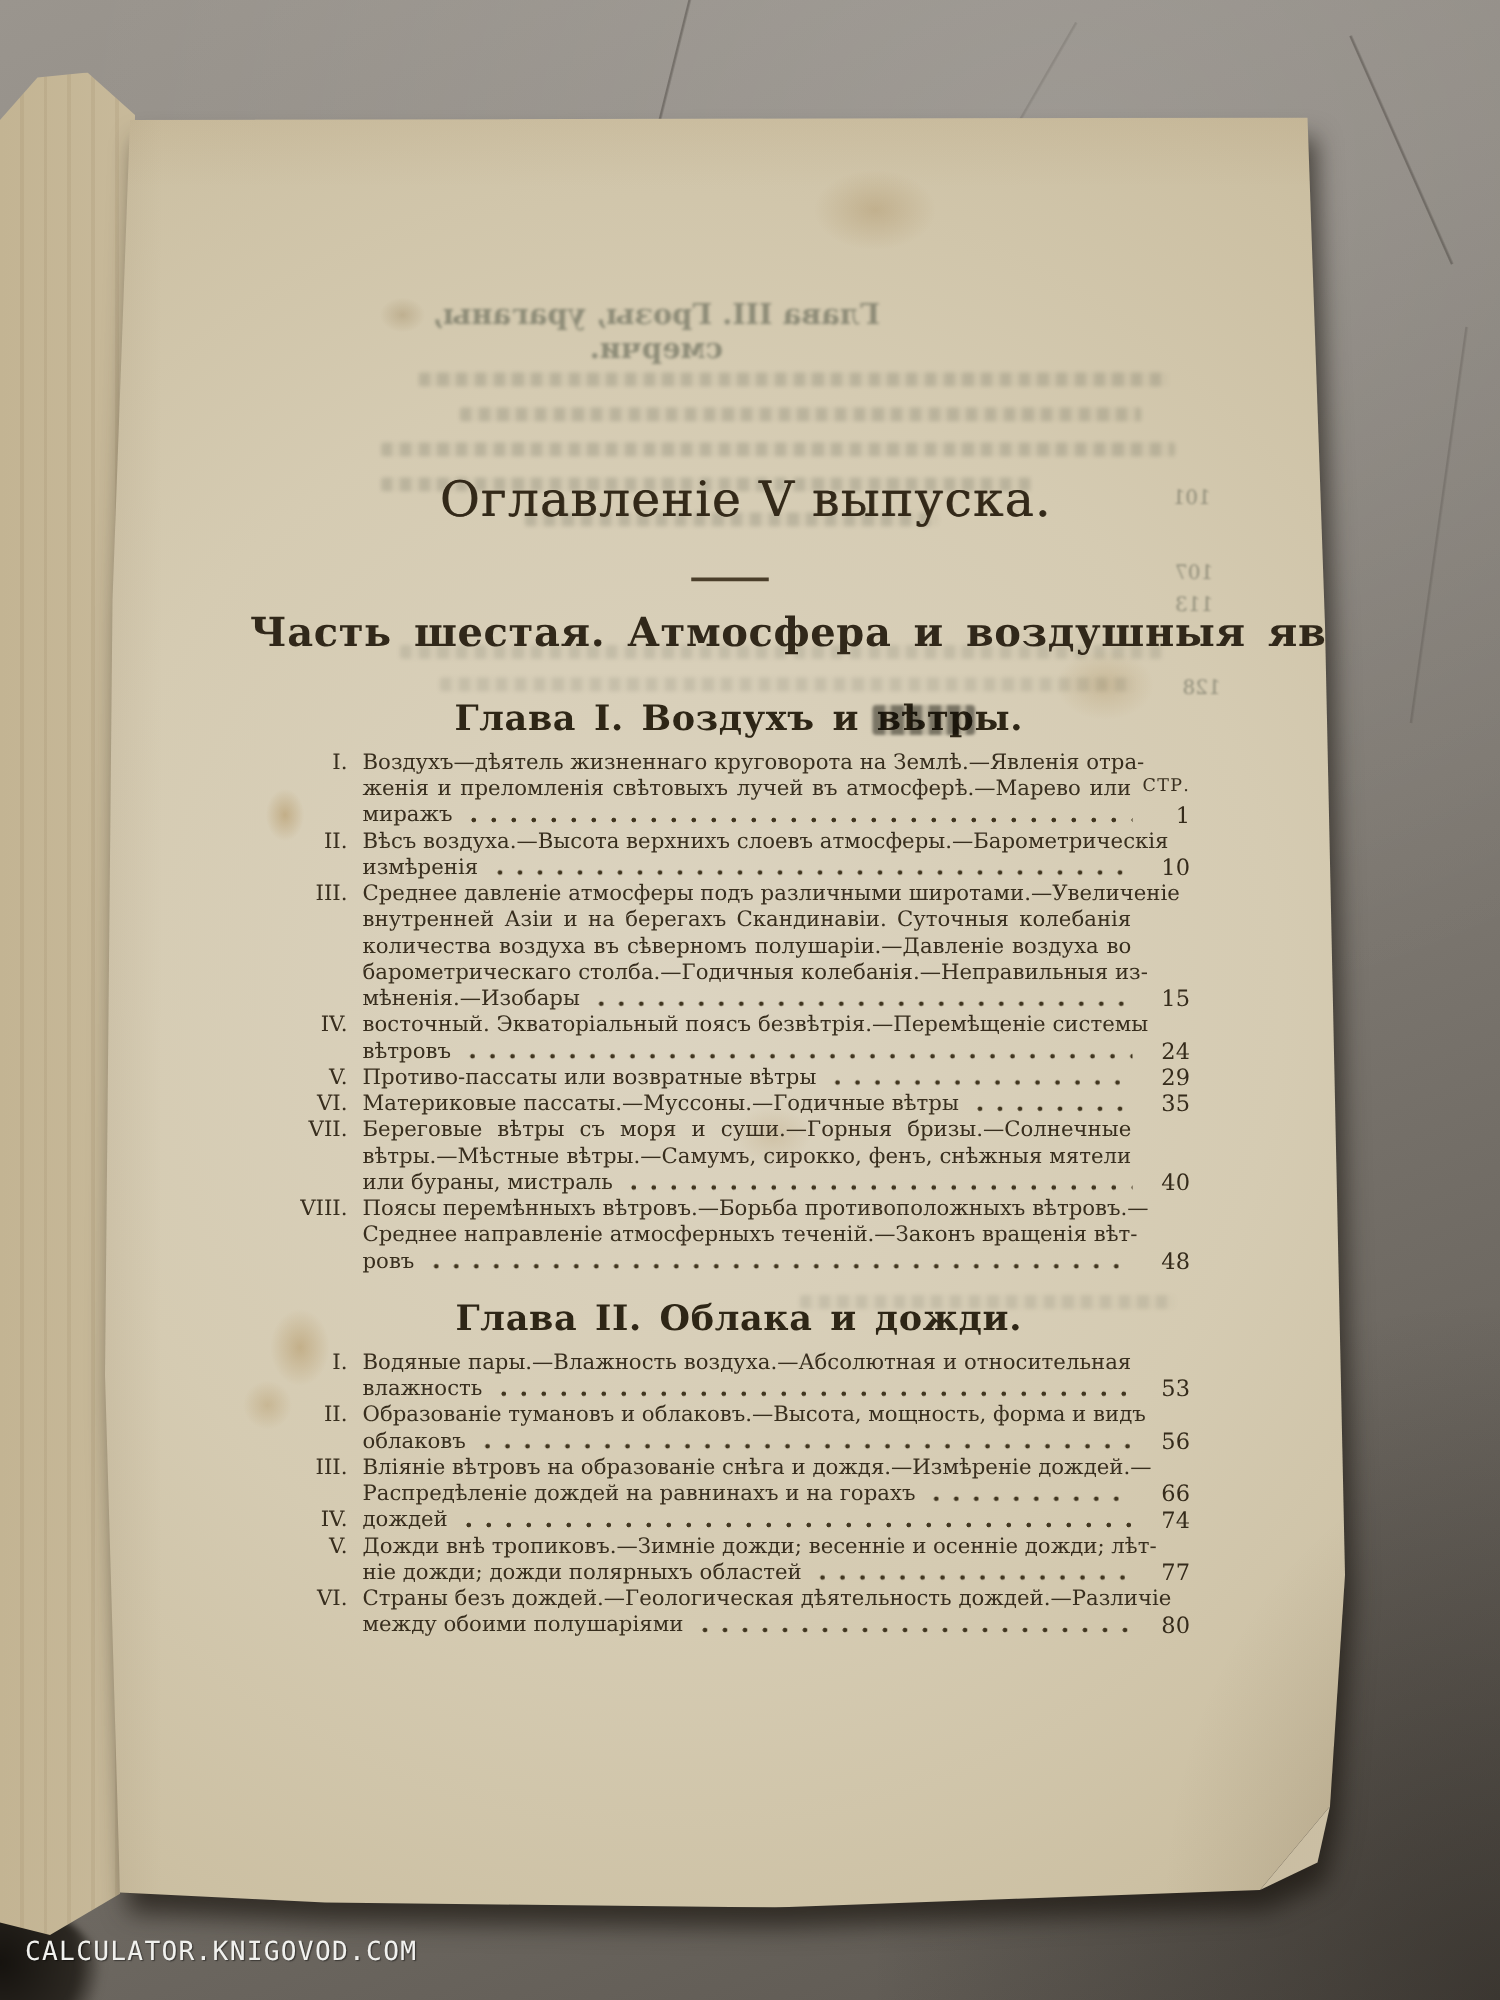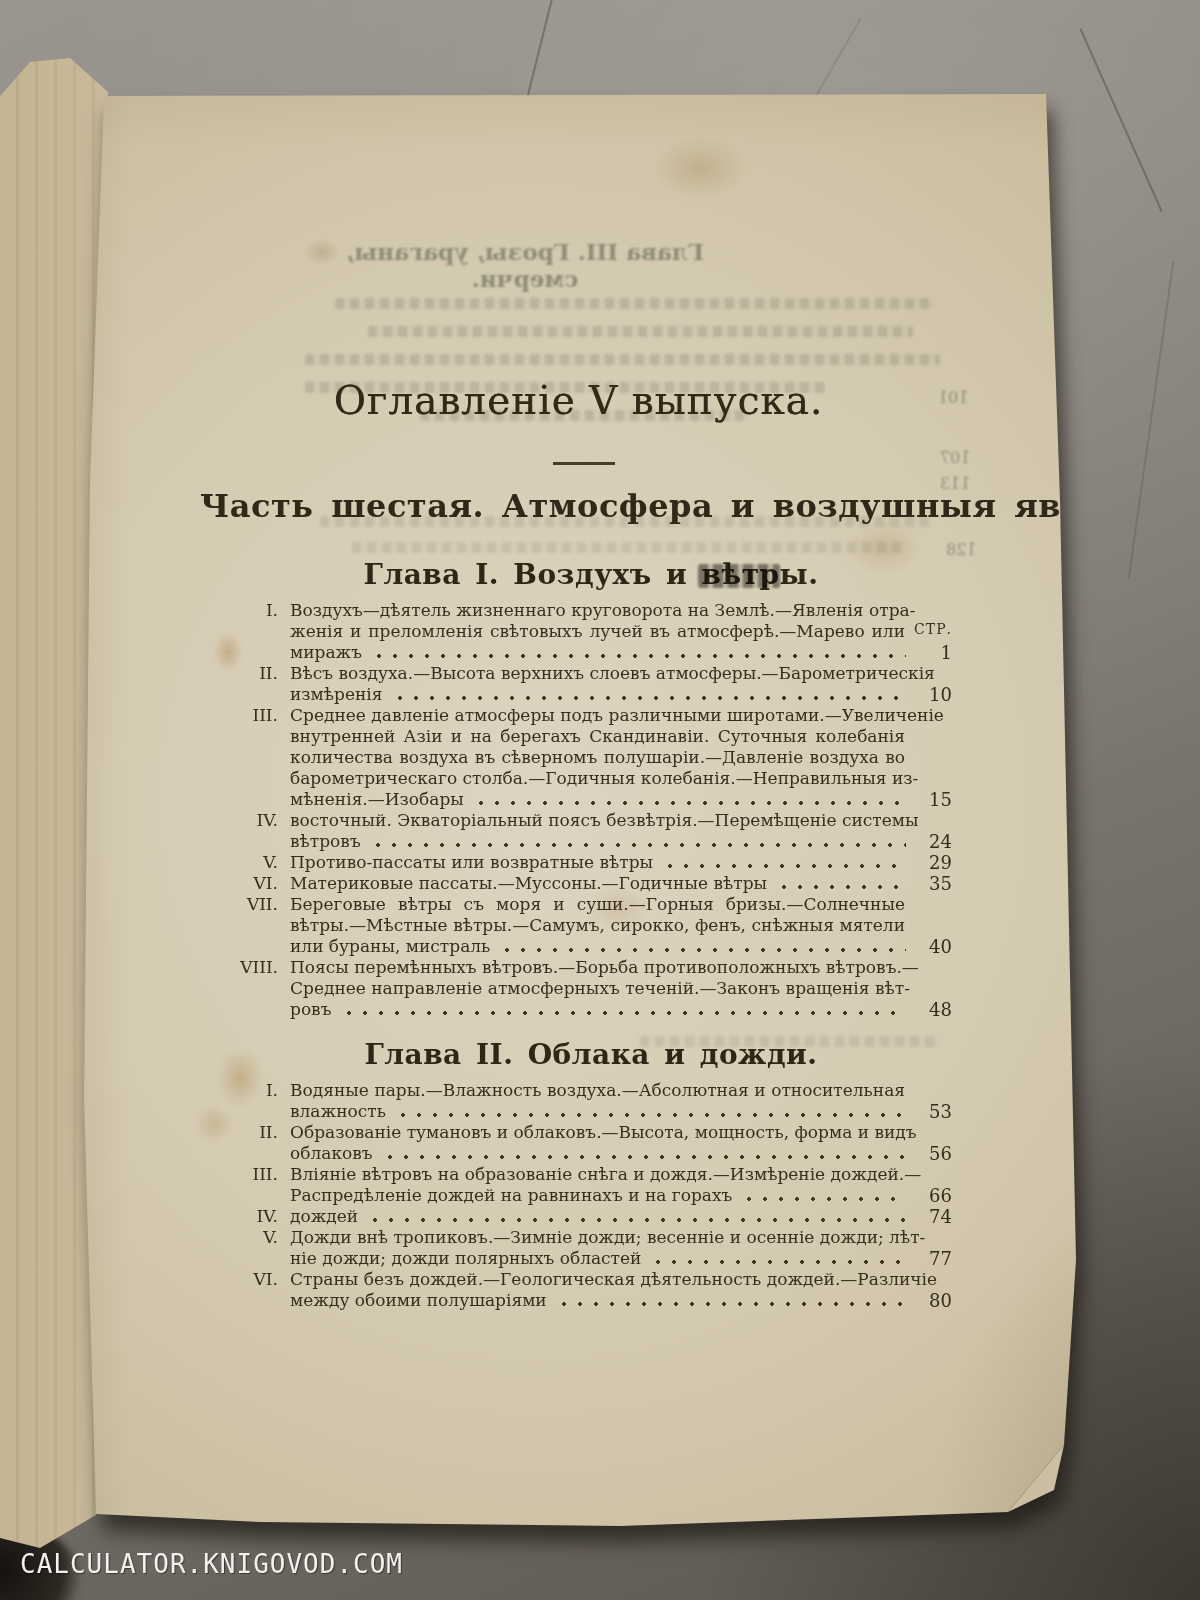--- a/index.html
+++ b/index.html
@@ -66,21 +66,21 @@
   .bb8{left:640px;top:1036px;width:300px;opacity:.5;}
   .bleed-num{position:absolute;font-size:16px;color:rgba(90,92,78,0.55);
     transform:scaleX(-1);filter:blur(0.9px);}
   .bn0{left:938px;top:388px;} .bn1{left:940px;top:448px;}
   .bn2{left:940px;top:474px;} .bn3{left:946px;top:540px;}
   .smudge{position:absolute;left:698px;top:564px;width:82px;height:24px;border-radius:3px;
     background:repeating-linear-gradient(90deg, rgba(52,52,44,0.55) 0 10px, rgba(52,52,44,0.15) 10px 15px);
     filter:blur(1.3px);mix-blend-mode:multiply;}
   
   .content{position:absolute;inset:0;color:#3a3020;}
-  .book-title{position:absolute;top:378px;left:205px;width:747px;text-align:center;
+  .book-title{position:absolute;top:378px;left:223px;width:747px;text-align:center;
     font-size:39px;letter-spacing:1px;color:#332919;
     text-shadow:0.5px 0 0 rgba(51,41,25,0.8);}
   .title-rule{position:absolute;top:462px;left:553px;width:62px;height:3px;background:#4a3e2a;}
   .part-heading{position:absolute;top:487px;left:200px;width:762px;
     font-weight:bold;font-size:32px;color:#31281a;letter-spacing:0.5px;
     text-align:justify;text-align-last:justify;white-space:nowrap;
      word-spacing:6px;}
   .toc{position:absolute;top:540px;left:230px;width:722px;}
   .toc-chapter-heading{text-align:center;font-size:28px;font-weight:bold;line-height:36px;
     letter-spacing:0.5px;word-spacing:4px;color:#2e2616;margin:17px 0 7px 0;}
@@ -91,21 +91,21 @@
   .toc-line{text-align:justify;text-align-last:justify;padding-right:47px;white-space:nowrap;}
   .toc-last{display:flex;align-items:flex-end;}
   .toc-last .t{white-space:nowrap;}
   .dots{flex:1;height:21px;margin-left:10px;
     background-image:radial-gradient(circle at 7px 14px, #40351f 1.6px, rgba(0,0,0,0) 2.1px);
     background-size:16px 21px;background-repeat:repeat-x;}
   .pagenum{flex:0 0 46px;text-align:right;font-size:18px;color:#352b1b;}
   .str-label{position:absolute;top:81px;right:0;font-size:14px;letter-spacing:1px;color:#40362            4;}
   
   .watermark{position:absolute;left:20px;top:1549px;
-    font-family:"DejaVu Sans Mono",monospace;font-size:26px;letter-spacing:1px;
+    font-family:"DejaVu Sans Mono",monospace;font-size:21px;letter-spacing:1px;
     color:#f1f1ee;text-shadow:1px 1px 1px rgba(0,0,0,0.45);}
 </style>
 </head>
 <body>
 
 <div class="surface">
   <div class="crack c1"></div>
   <div class="crack c2"></div>
   <div class="crack c3"></div>
   <div class="crack c4"></div>

